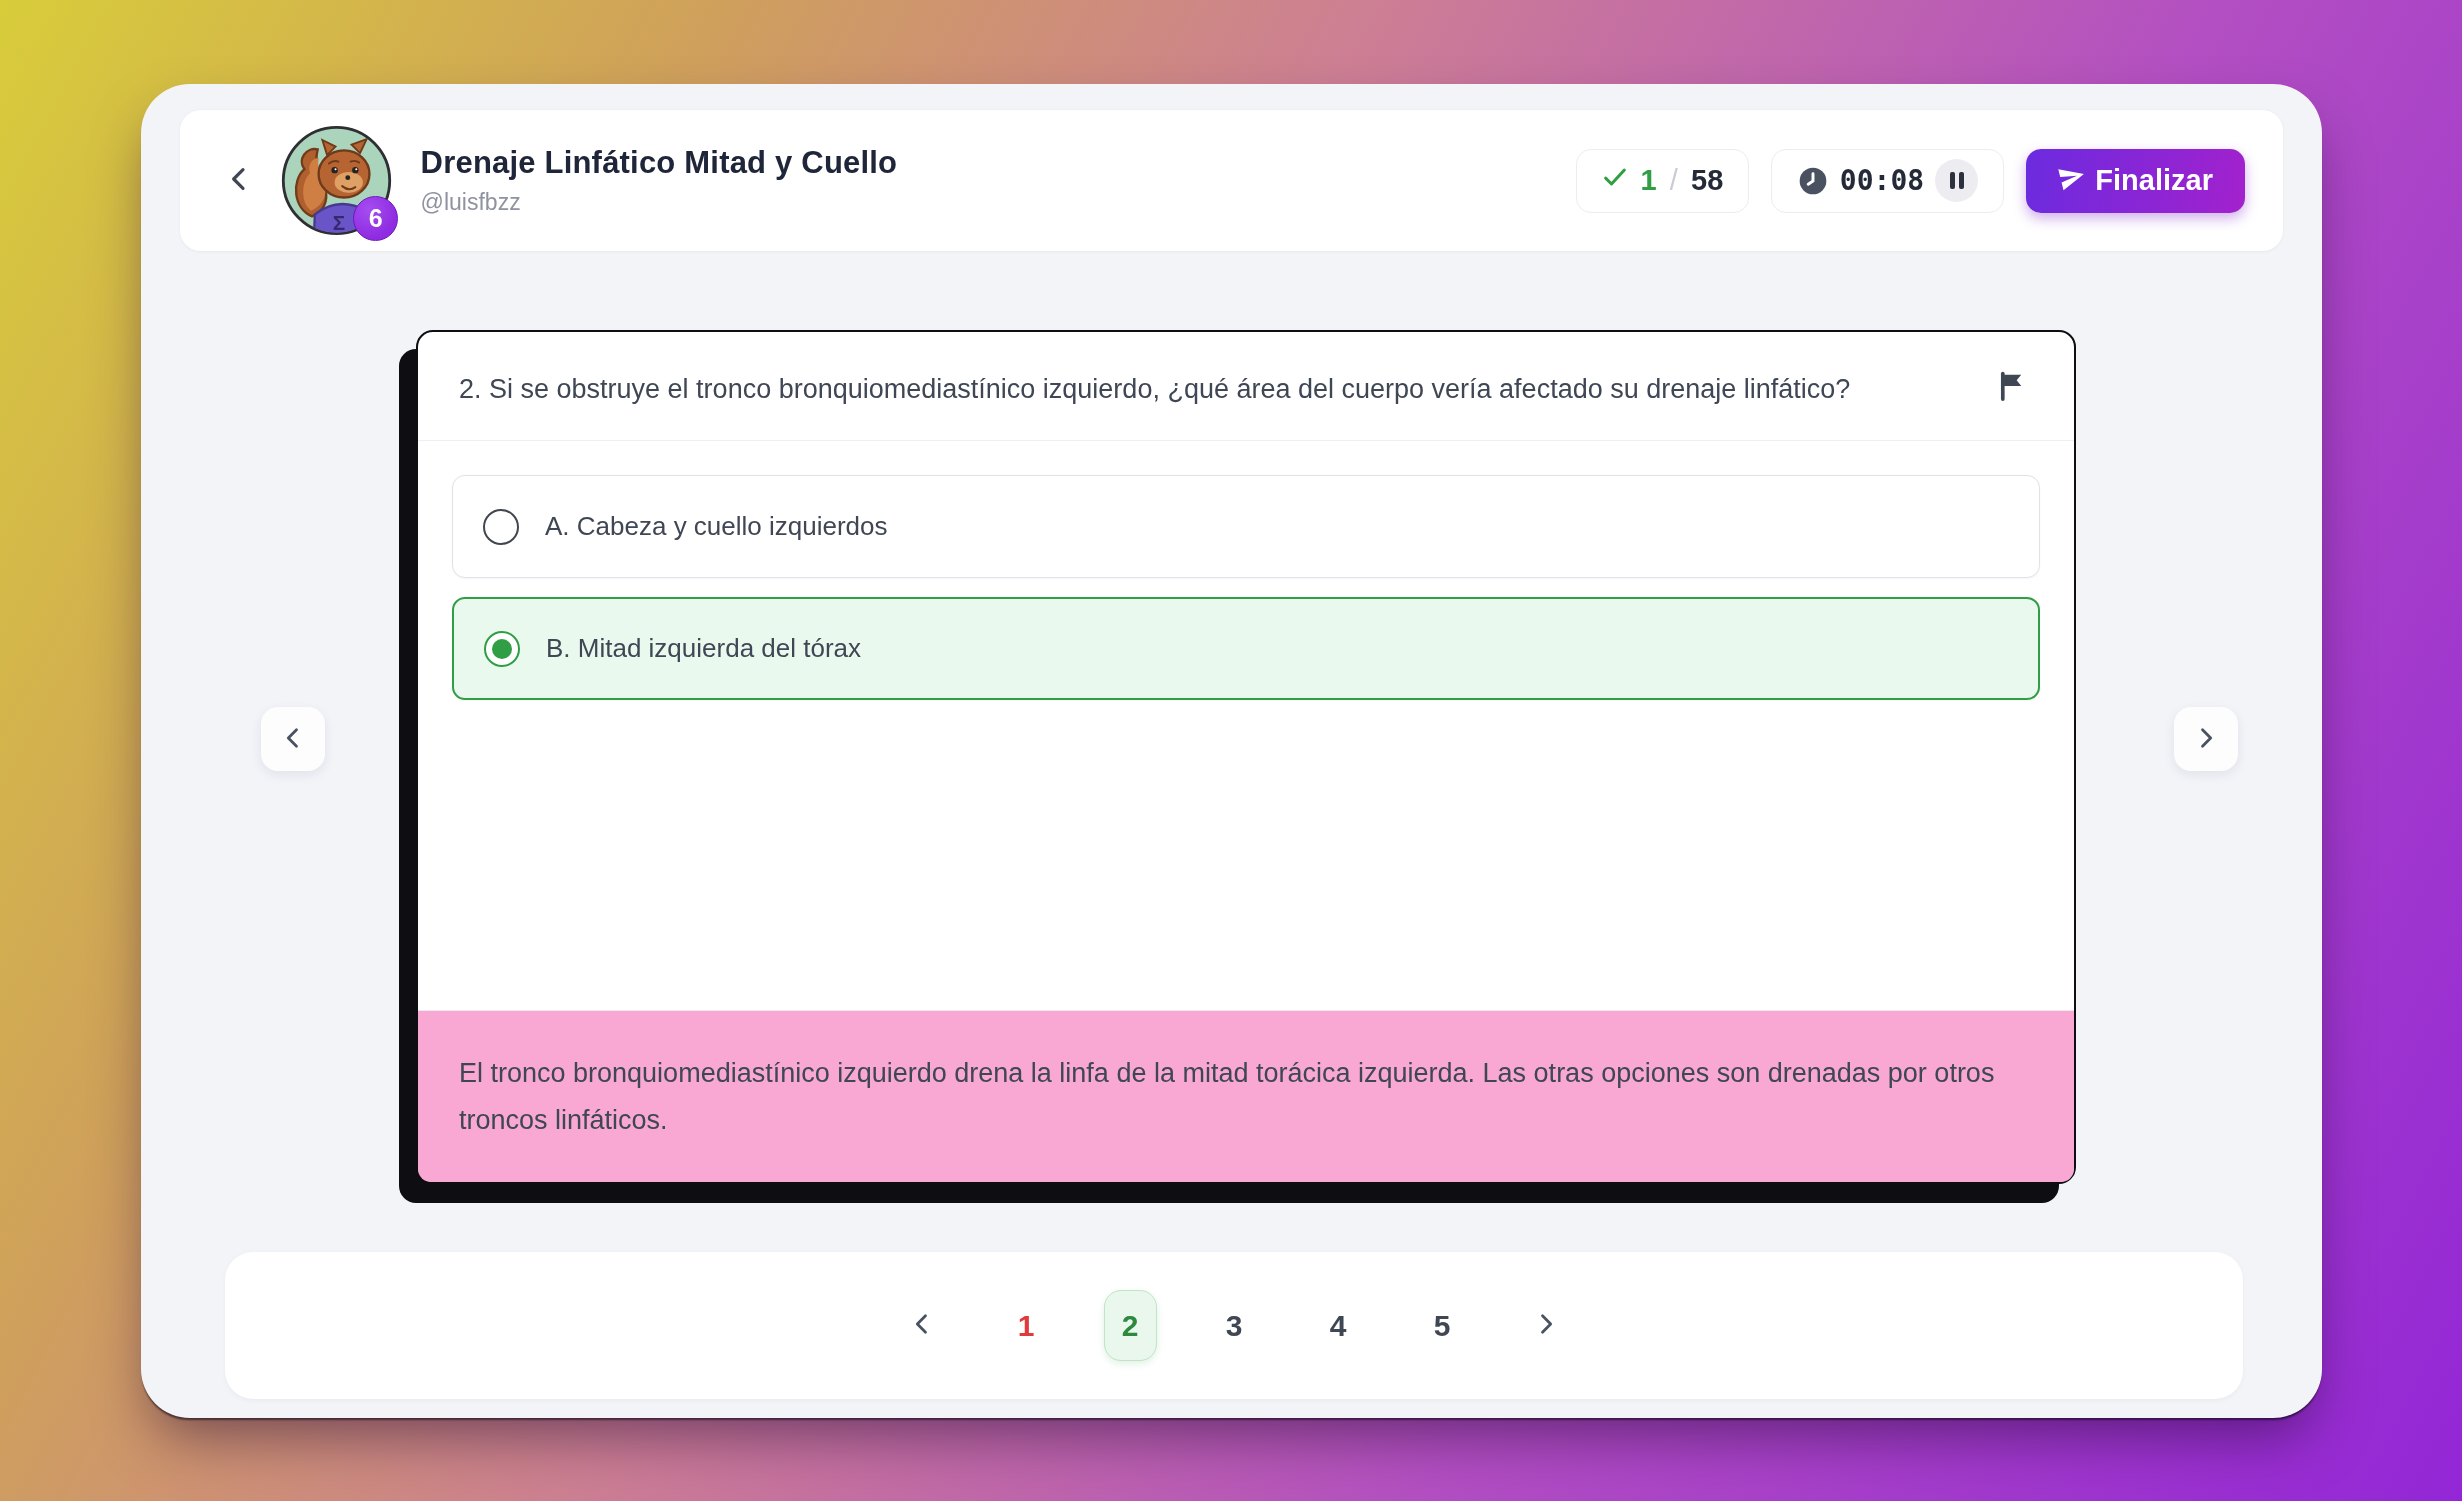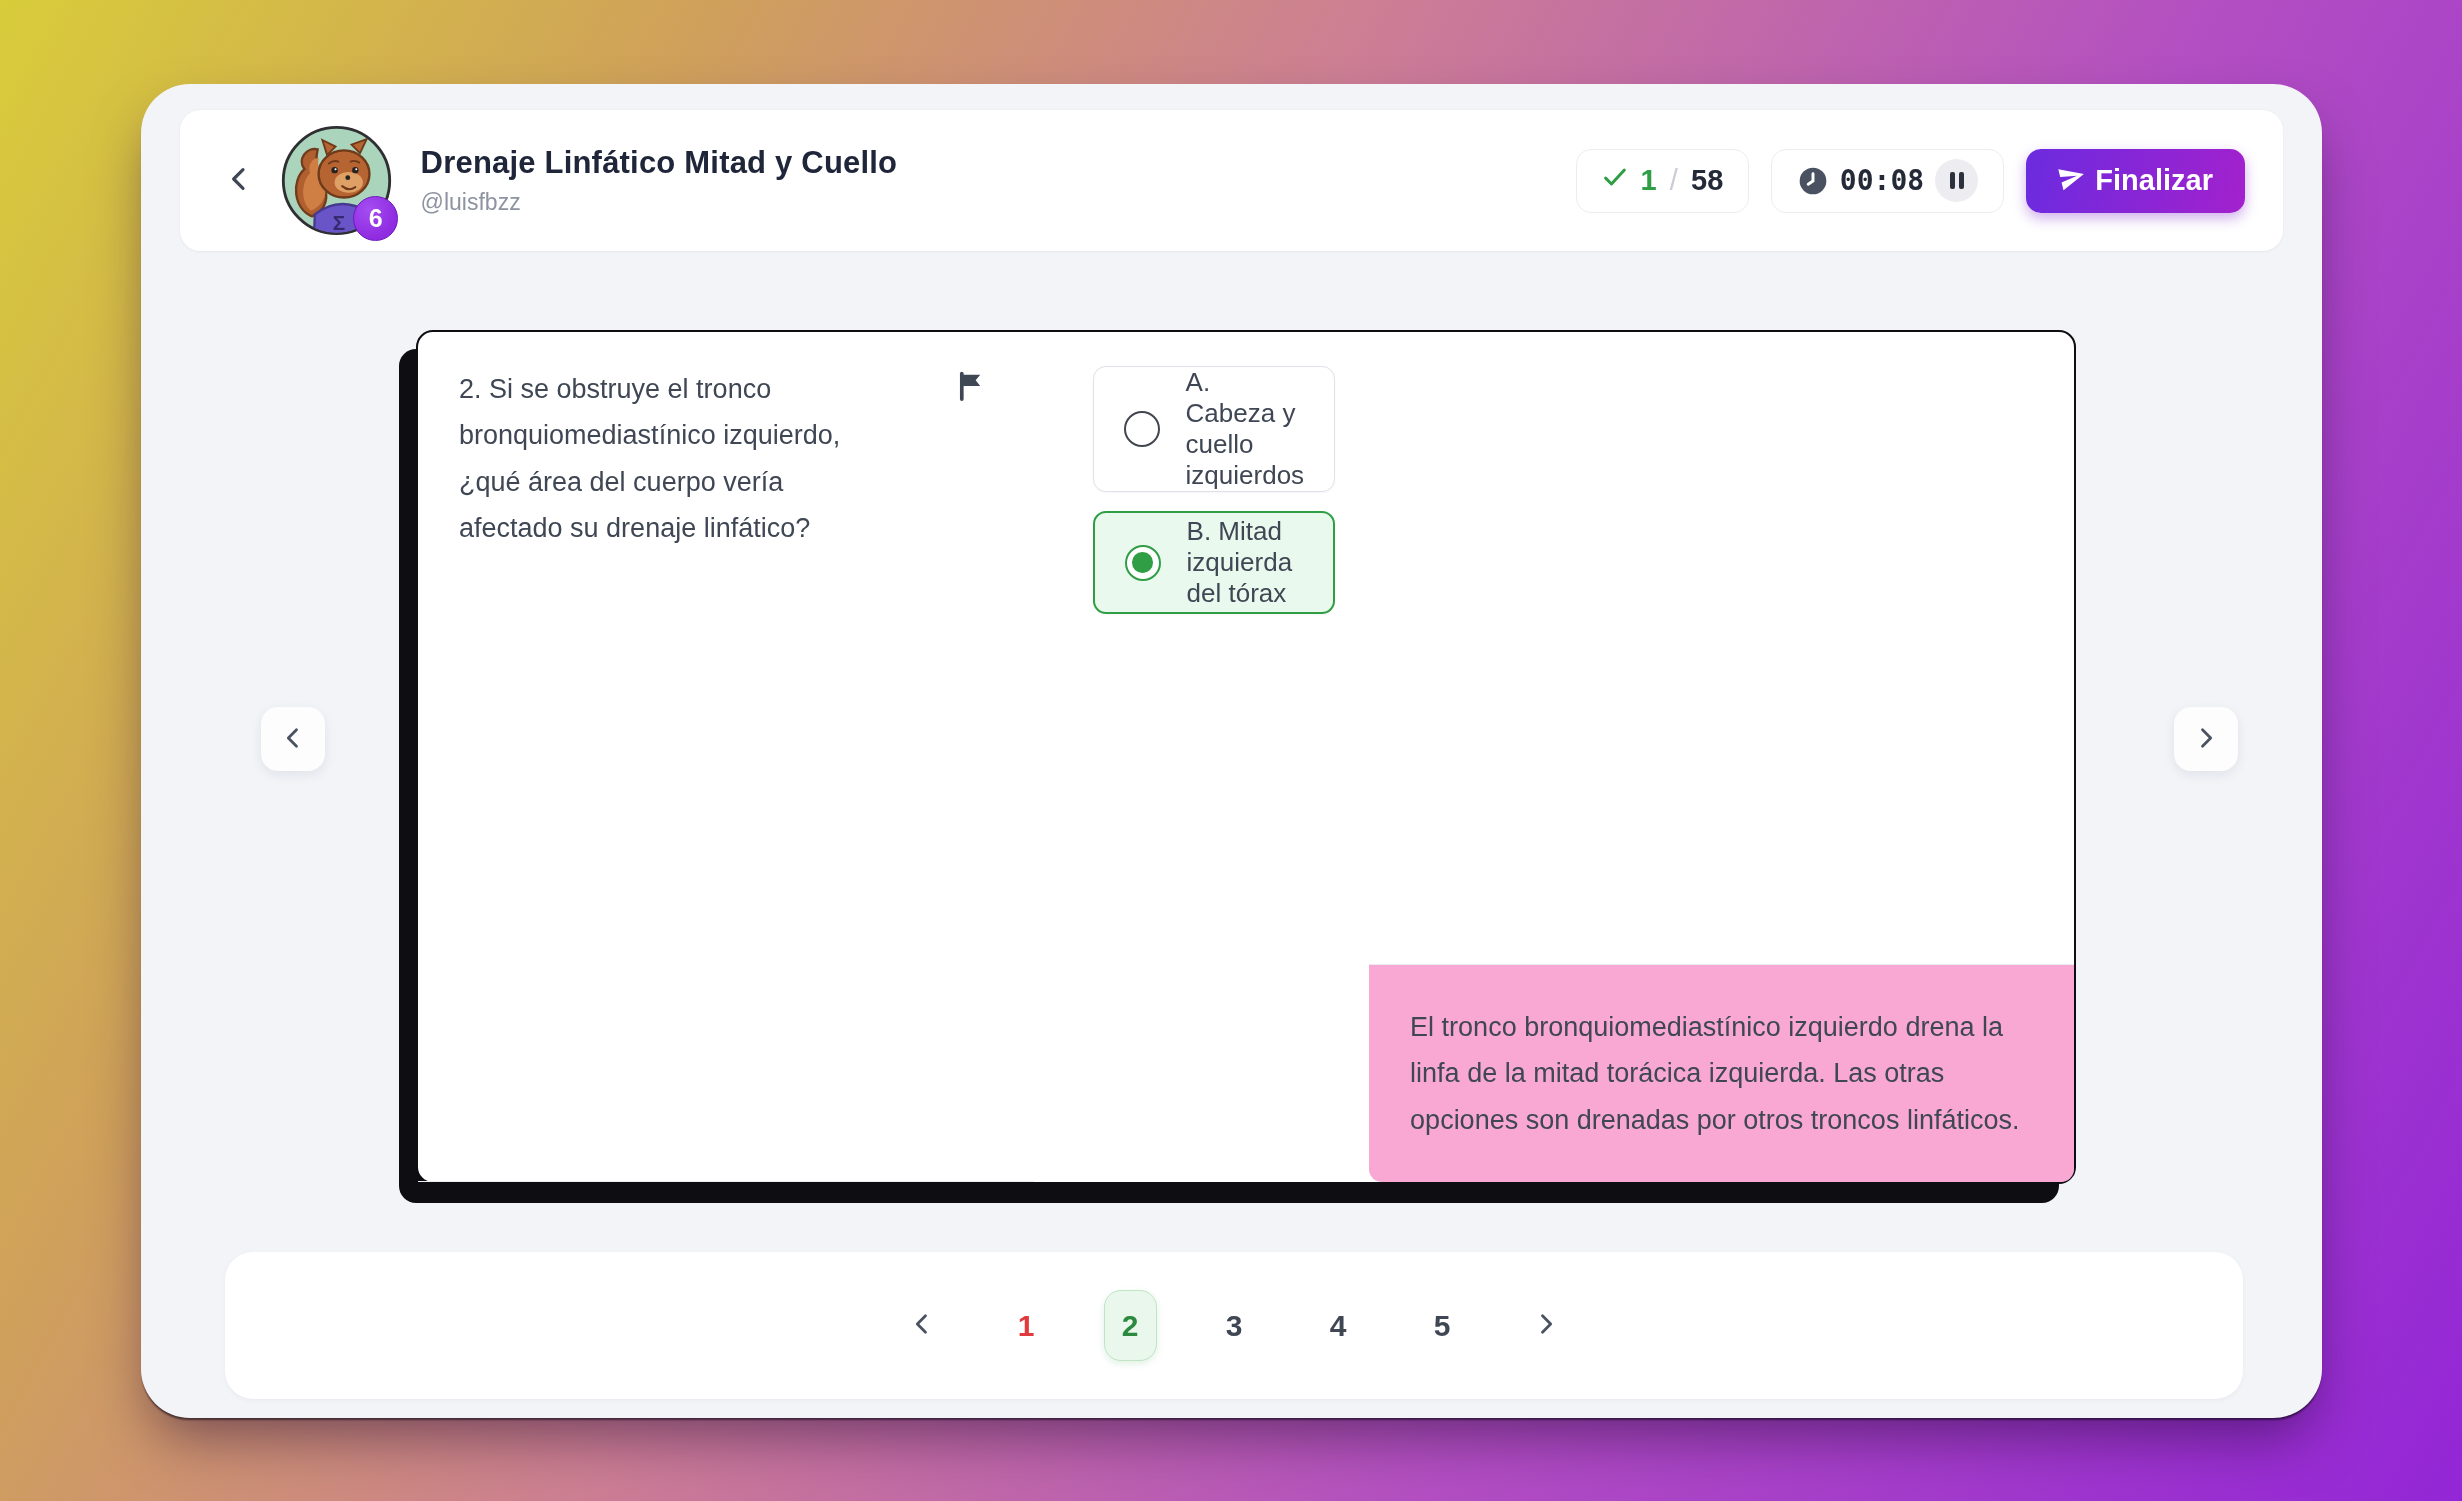--- a/index.html
+++ b/index.html
@@ -61,33 +61,32 @@
     display:flex; align-items:center; gap:9px;
     box-shadow:0 5.6px 13px rgba(120,30,200,.35);
   }
   .finish-btn svg { width:28px; height:28px; transform:rotate(-14deg); }
 
   
   .card {
     position:absolute; left:275px; top:246px; width:1660px; height:854px;
     background:#fff; border:2.8px solid #0d0d12; border-radius:17px;
     box-shadow:-17px 19px 0 #0d0d12;
-    display:flex; flex-direction:row;
+    display:flex; flex-direction:column;
   }
   .q-head { display:flex; padding:34px 41px 28px; border-bottom:1.9px solid #edeff3; }
   .q-text { flex:1; font-size:27px; line-height:1.72; color:#3f4654; font-weight:500; padding-right:66px; }
   .flag-btn { width:43px; height:43px; border:none; background:transparent; cursor:pointer; flex:none; }
   .flag-btn svg { width:34px; height:34px; }
 
   .options { padding:34px; display:flex; flex-direction:column; gap:19px; }
   .option {
     min-height:103px; background:#fff; border:1.9px solid #dfe3e9; border-radius:13px;
     display:flex; align-items:center; gap:26px; padding:0 30px; cursor:pointer;
     box-shadow:0 0.9px 1.9px rgba(20,20,40,.04);
-    margin-left:25px;
   }
   .option-label { font-size:26px; color:#3f4654; }
   .radio {
     width:36px; height:36px; border-radius:50%; border:2.8px solid #41464f; background:#fff;
     flex:none; display:flex; align-items:center; justify-content:center;
   }
   .radio .dot { display:none; width:20.6px; height:20.6px; border-radius:50%; background:var(--accent-green); }
   .option.selected { background:var(--selected-bg); border:2.8px solid var(--accent-green); }
   .option.selected .radio { border-color:var(--accent-green); }
   .option.selected .radio .dot { display:block; }

